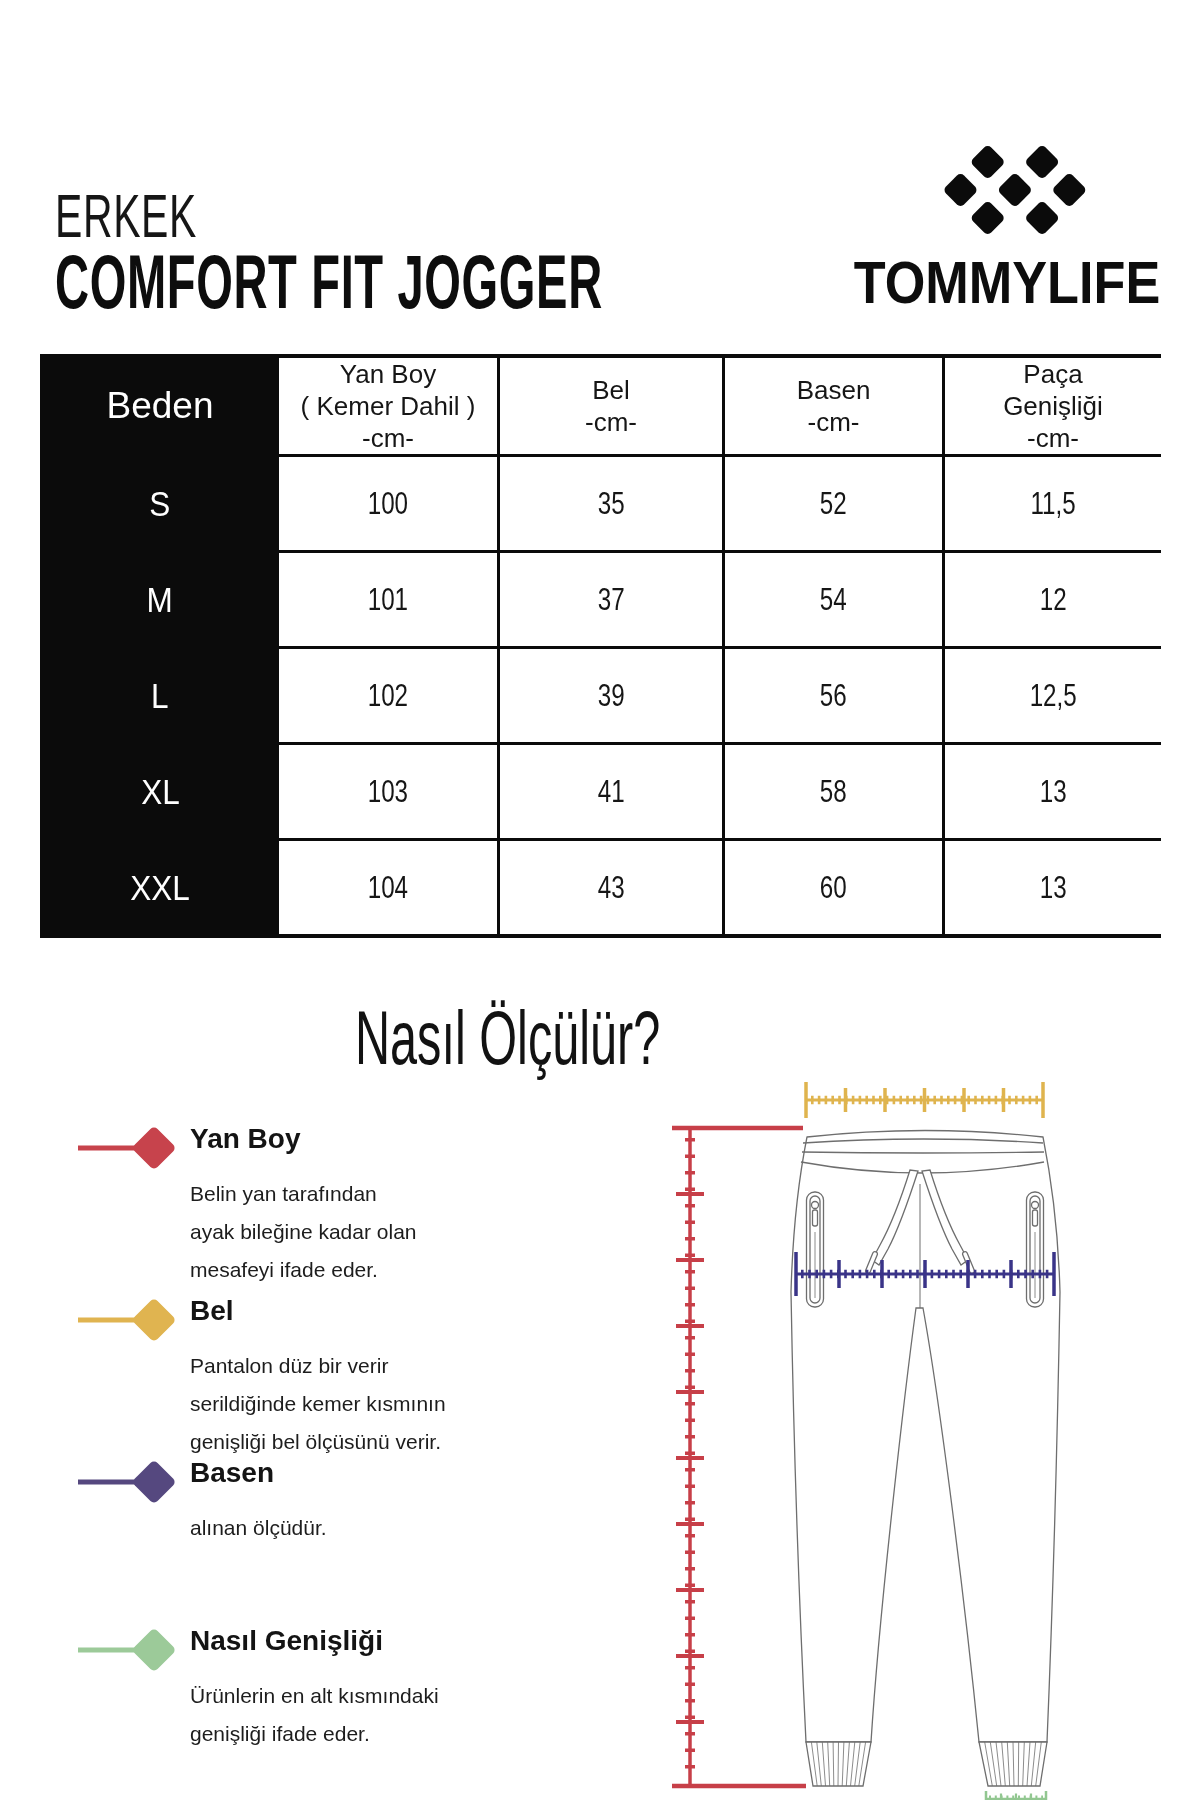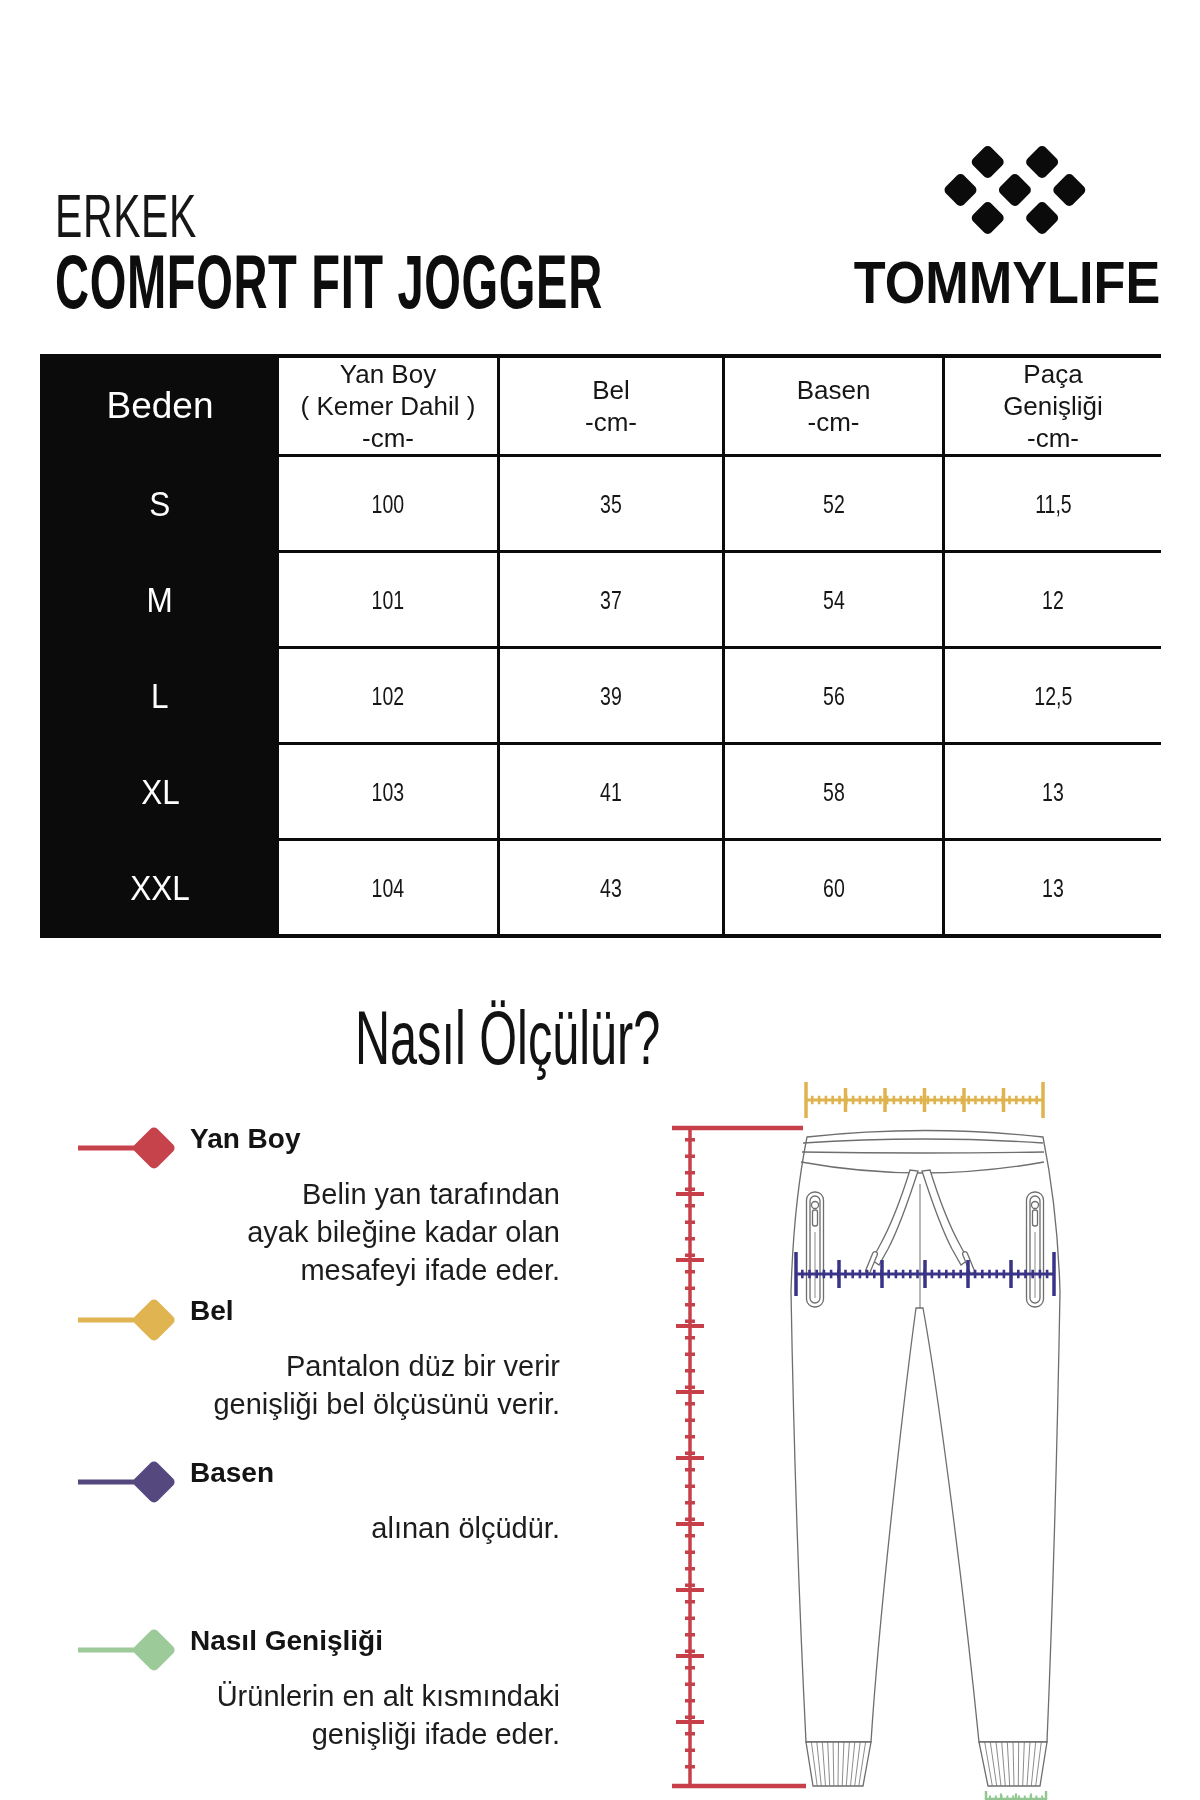--- a/index.html
+++ b/index.html
@@ -19,33 +19,33 @@
   .size-table{position:absolute;left:40px;top:312px;width:1113px;
               display:grid;grid-template-columns:232px 218px 222px 217px 216px;
               grid-template-rows:96px repeat(5,93px);
               background:#0b0b0b;border:4px solid #0b0b0b;gap:3px;}
   .cell{background:#fff;display:flex;flex-direction:column;align-items:center;justify-content:center;
         font-size:26px;line-height:32px;color:#161616;}
   .cell.black{background:#0b0b0b;color:#fff;}
   .cell.head div:empty{display:none;}
   .beden{font-size:37px;}
   .size-label{font-size:35px;transform:scaleX(.9);}
-  .num{font-size:25px;}
+  .num{font-size:31px;}
   .num .cond{display:inline-block;transform:scaleX(.78);}
 
   
   .htm-title{position:absolute;left:0;top:952px;width:1016px;text-align:center;}
   .htm-title span{display:inline-block;font-size:76px;font-weight:500;white-space:nowrap;
                   transform:scaleX(.64);transform-origin:center top;color:#121212;}
 
   .legend-item{position:absolute;left:0;width:560px;}
   .legend-marker{position:absolute;left:76px;top:-6px;}
   .legend-text{margin-left:190px;}
   .legend-title{font-size:28px;font-weight:700;line-height:34px;color:#141414;}
-  .legend-desc{margin-top:19px;font-size:29px;line-height:38px;color:#1d1d1d;text-align:right;}
+  .legend-desc{margin-top:19px;font-size:21px;line-height:38px;color:#1d1d1d;}
   .legend-desc div:empty{display:none;}
 
   .diagram{position:absolute;left:640px;top:1030px;}
 </style>
 </head>
 <body>
 
 <div class="page">
 
   <div class="gender">ERKEK</div>
@@ -189,20 +189,21 @@
 
   <div class="legend-item" style="top:1252px;">
     <svg class="legend-marker" width="104" height="64" viewBox="0 0 104 64">
       <line x1="2" y1="32" x2="64" y2="32" stroke-width="5" stroke="#E0B450"></line>
       <rect x="-16" y="-16" width="32" height="32" rx="5" transform="translate(78,32) rotate(45)" fill="#E0B450"></rect>
     </svg>
     <div class="legend-text">
       <div class="legend-title">Bel</div>
       <div class="legend-desc">
         <div>Pantalon düz bir verir</div>
+        <div>serildiğinde kemer kısmının</div>
         <div>genişliği bel ölçüsünü verir.</div>
       </div>
     </div>
   </div>
 
   <div class="legend-item" style="top:1414px;">
     <svg class="legend-marker" width="104" height="64" viewBox="0 0 104 64">
       <line x1="2" y1="32" x2="64" y2="32" stroke-width="5" stroke="#55487F"></line>
       <rect x="-16" y="-16" width="32" height="32" rx="5" transform="translate(78,32) rotate(45)" fill="#55487F"></rect>
     </svg>

